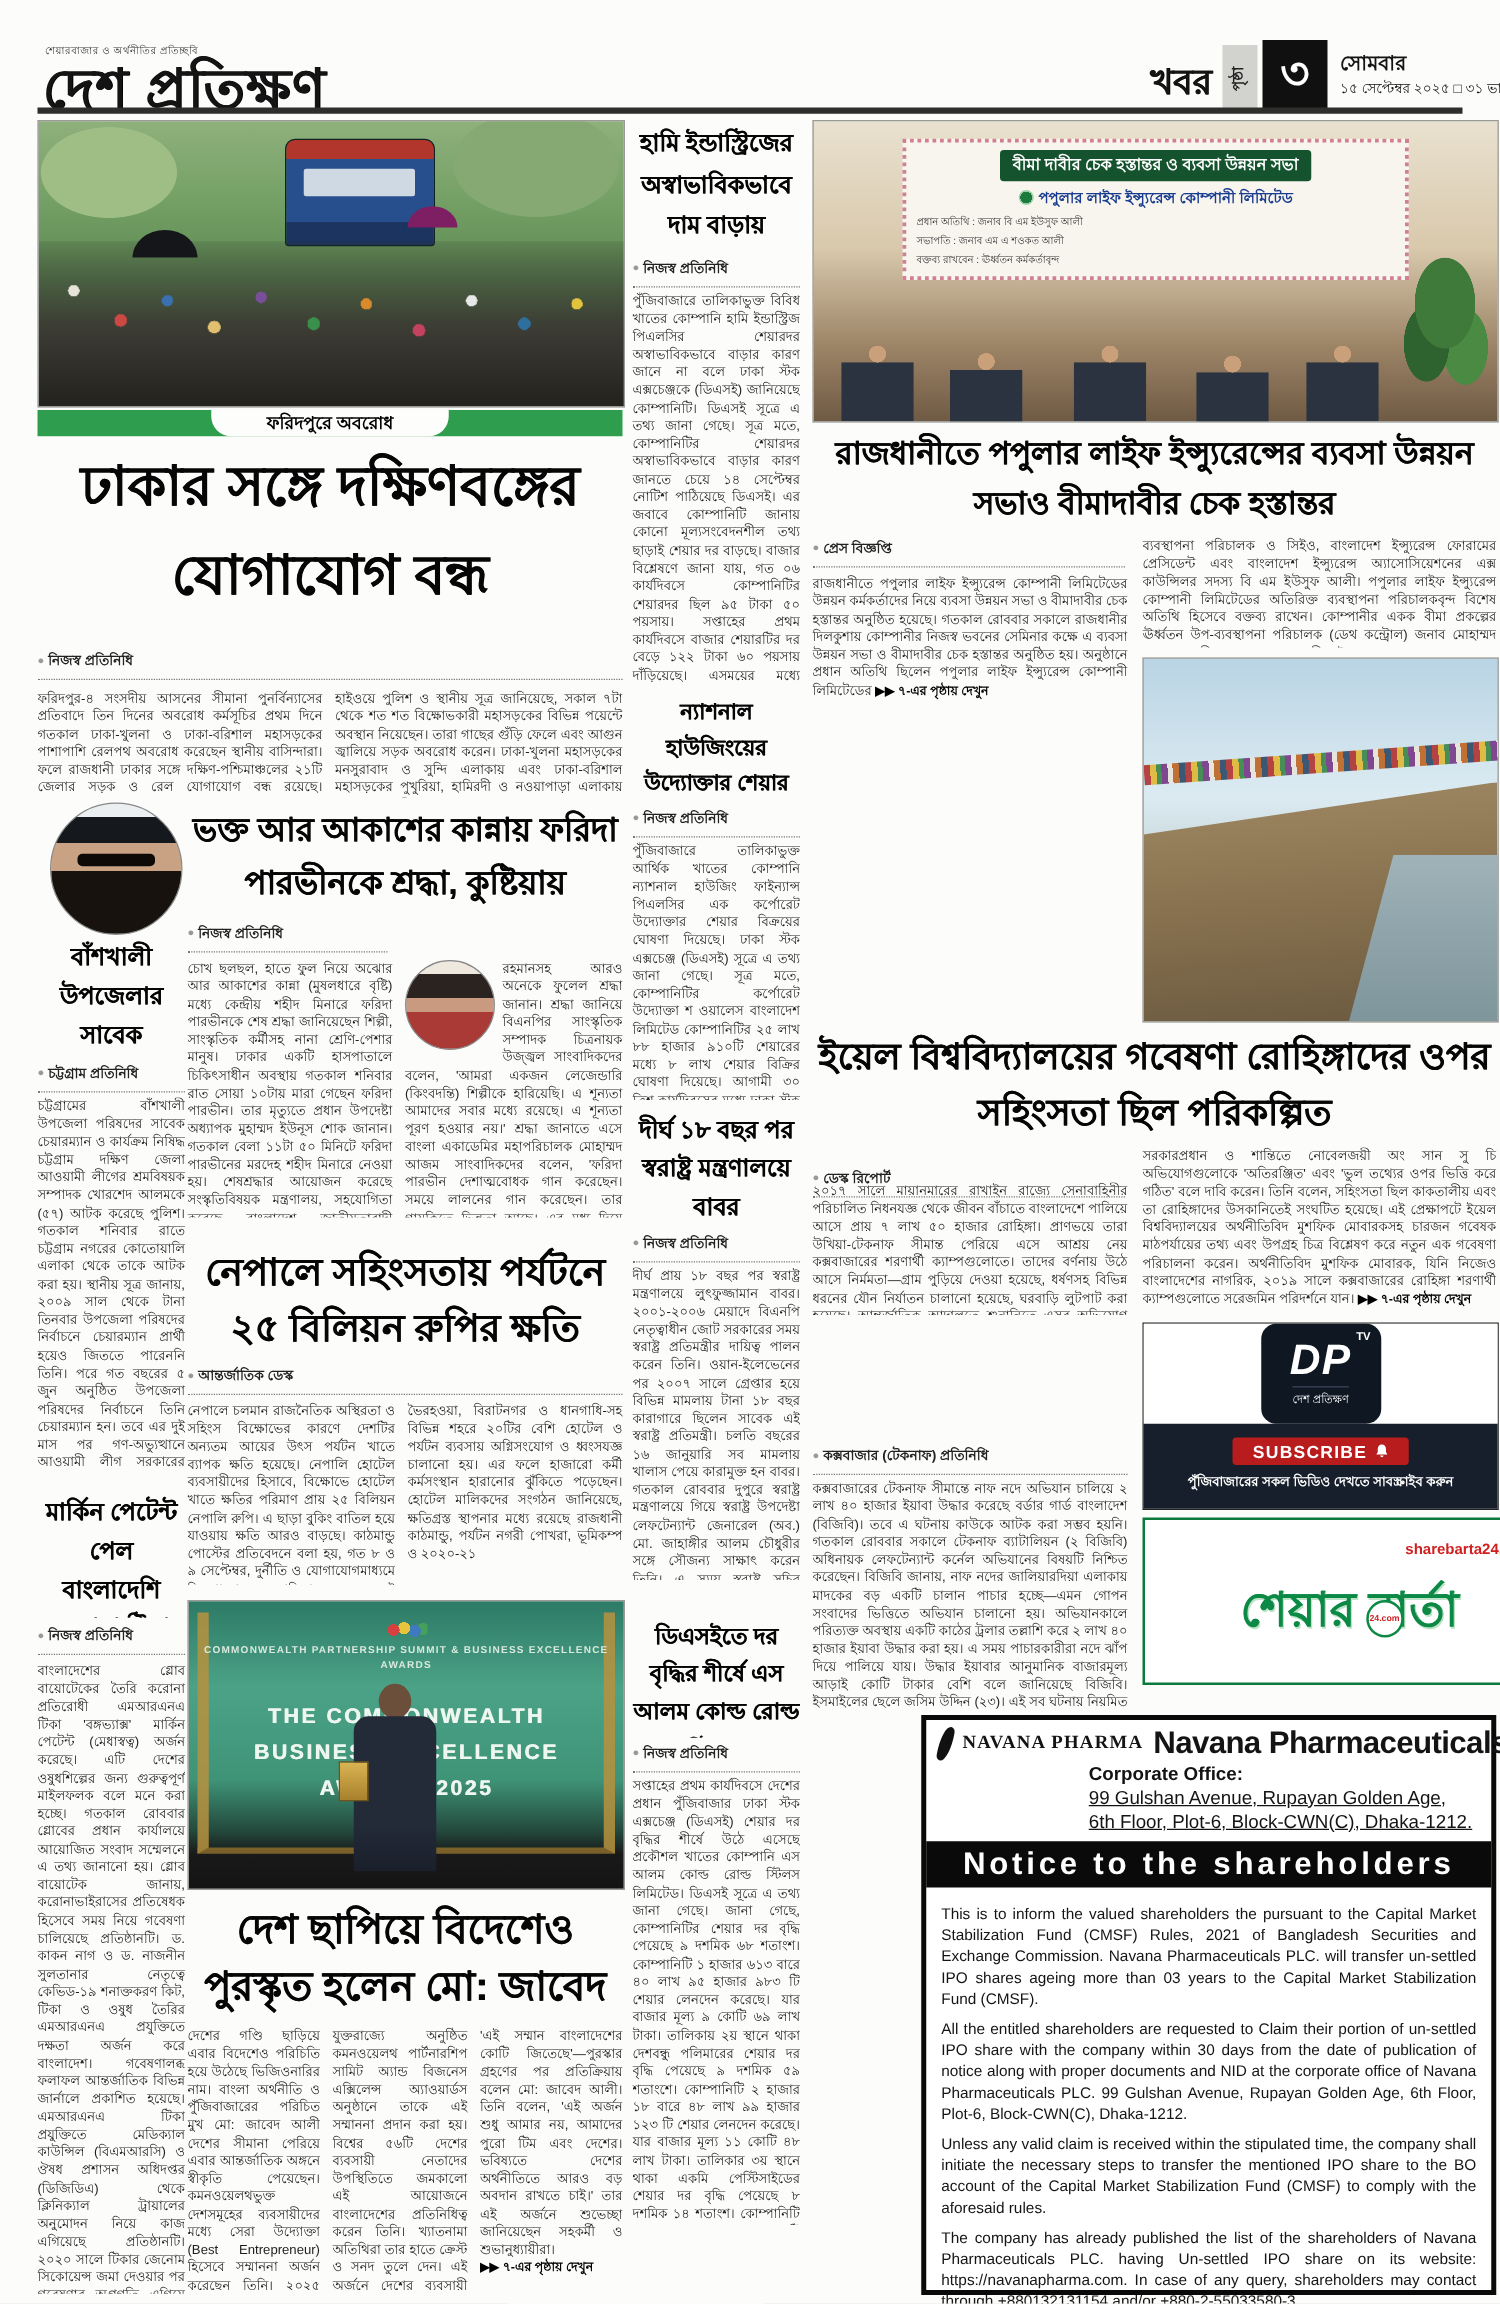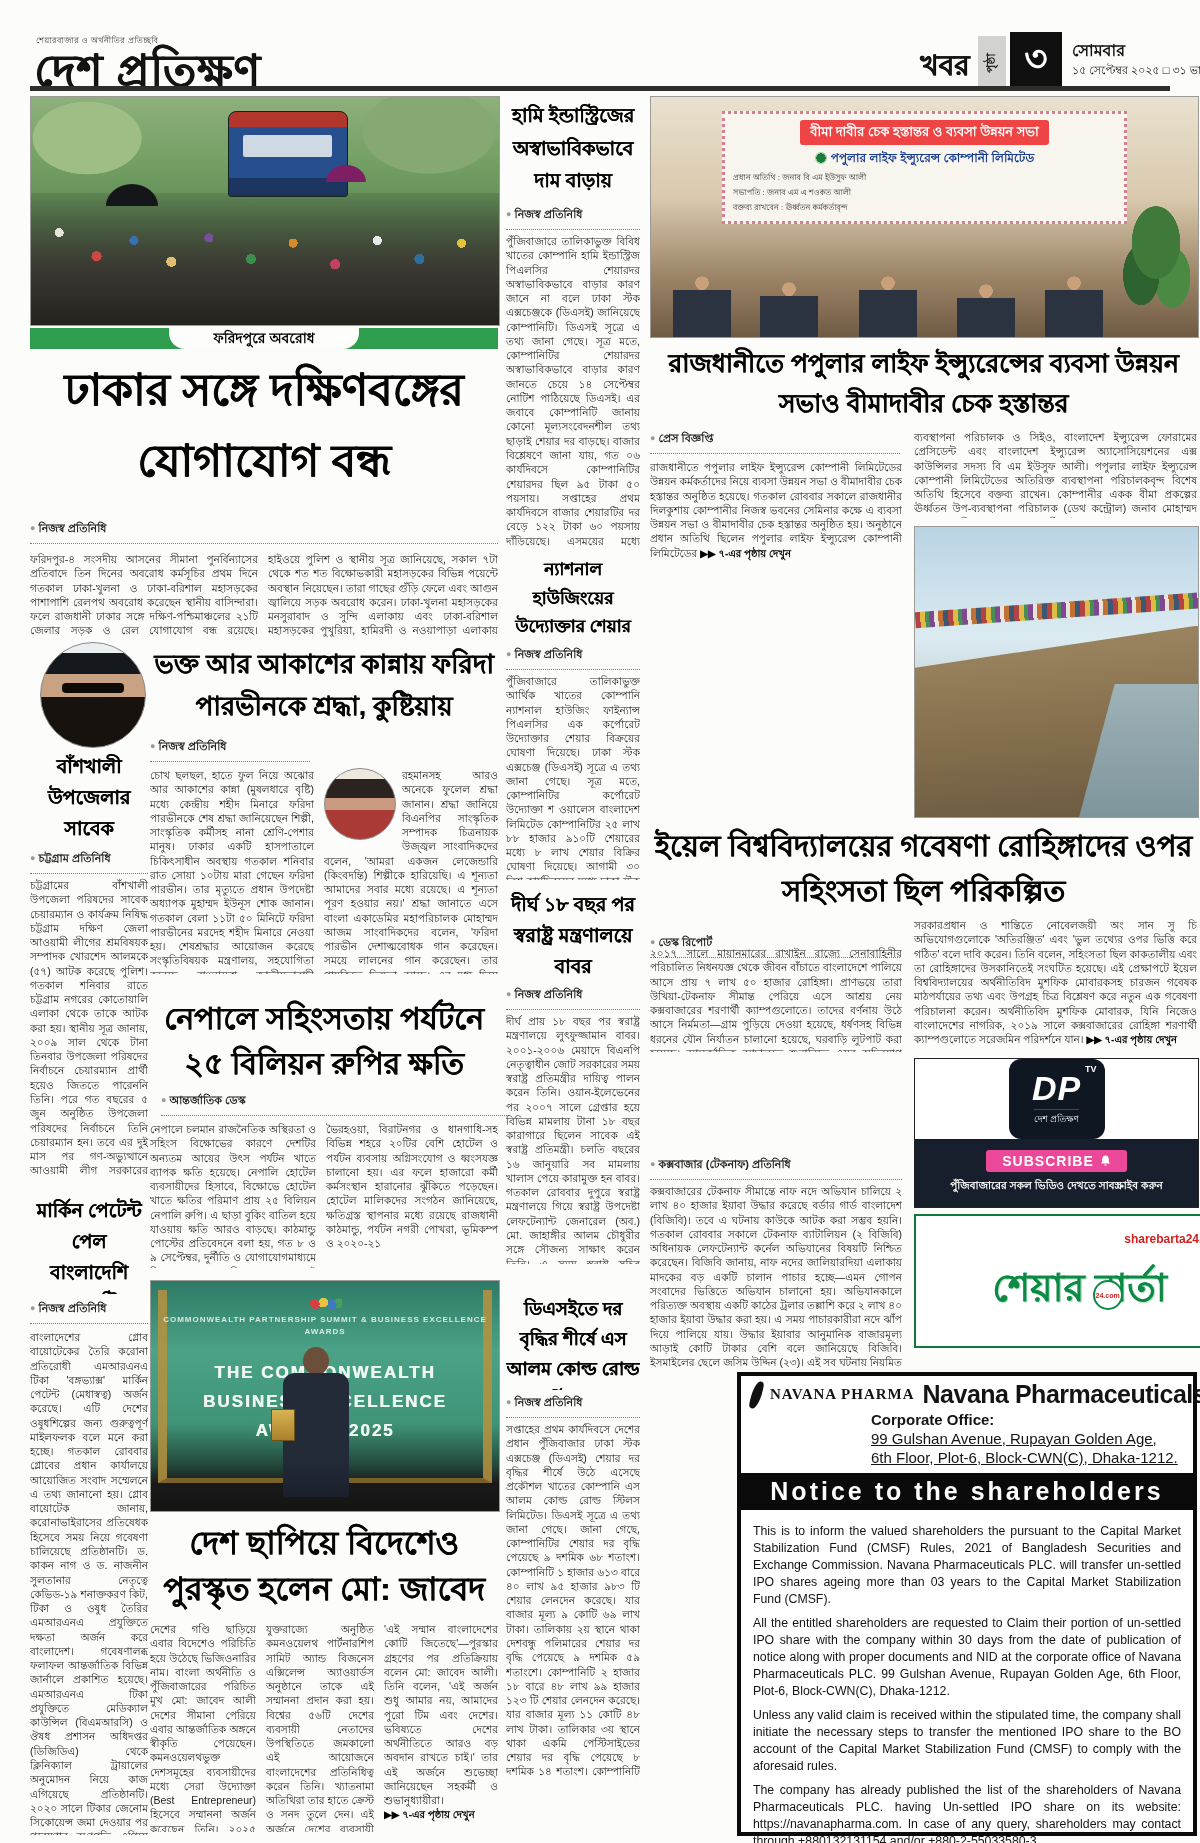--- a/index.html
+++ b/index.html
@@ -52,21 +52,21 @@
      radial-gradient(10px 10px at 83% 50%,#2f6f9e 0 50%,transparent 51%),
      radial-gradient(9px 9px at 92% 38%,#e3c23c 0 50%,transparent 51%),
      linear-gradient(180deg,rgba(40,44,38,.15) 0%,#3b3a33 55%,#23221d 100%);}
   .pm-umb1{position:absolute;left:16%;top:38%;width:52px;height:22px;background:#14161a;
      border-radius:50% 50% 10% 10%/100% 100% 0 0;}
   .pm-umb2{position:absolute;left:63%;top:30%;width:40px;height:17px;background:#7f1f63;
      border-radius:50% 50% 10% 10%/100% 100% 0 0;}
   .pp-base{position:absolute;inset:0;background:linear-gradient(180deg,#e9e1cf 0%,#d9c9ad 42%,#9c8466 75%,#6f5a44 100%);}
   .pp-banner{position:absolute;left:13%;top:6%;width:74%;height:47%;background:#f8f5ef;
      border:3px dotted #d08090;padding:6px 8px;box-sizing:border-box;text-align:center;overflow:hidden;}
-  .pp-t1{display:inline-block;background:#ef4444;color:#fff;font-size:13px;font-weight:bold;
+  .pp-t1{display:inline-block;background:#14532d;color:#fff;font-size:13px;font-weight:bold;
      padding:2px 10px;border-radius:3px;}
   .pp-org{color:#1a3d8f;font-size:12px;font-weight:bold;margin-top:4px;}
   .pp-ln{font-size:8px;color:#333;text-align:left;margin-top:2px;}
   .pp-logo{display:inline-block;width:12px;height:12px;border-radius:50%;background:
      radial-gradient(circle,#1c7a3d 0 55%,#9ad0a8 56% 100%);vertical-align:-2px;margin-right:4px;}
   .pp-person{position:absolute;bottom:0;width:58px;height:64px;background:
      radial-gradient(14px 14px at 50% 16%,#caa07a 0 48%,transparent 49%),
      linear-gradient(180deg,transparent 0 26%,#2c3340 27% 100%);border-radius:8px 8px 0 0;}
   .pp-plant{position:absolute;right:1%;bottom:4%;width:74px;height:130px;background:
      radial-gradient(40px 60px at 50% 35%,#3f7a3a 0 60%,transparent 61%),
@@ -107,21 +107,21 @@
   
   .dp-box{border:1px solid #222;background:#fff;}
   .dp-top{height:54%;display:flex;align-items:center;justify-content:center;background:#fff;}
   .dp-logo{width:96px;height:80px;background:#0e1722;border-radius:12px;position:relative;
      display:flex;flex-direction:column;align-items:center;justify-content:center;color:#fff;}
   .dp-logo .big{font-size:34px;font-weight:bold;font-style:italic;letter-spacing:1px;line-height:1;}
   .dp-logo .tv{position:absolute;right:8px;top:5px;font-size:9px;font-weight:bold;}
   .dp-logo .cap{margin-top:4px;font-size:9px;border-top:1px solid #3a4a5c;padding-top:2px;}
   .dp-bot{height:46%;background:#161f2b;display:flex;flex-direction:column;align-items:center;
      justify-content:center;gap:6px;}
-  .dp-sub{background:#ec4899;color:#fff;font-weight:bold;font-size:14px;padding:3px 16px;
+  .dp-sub{background:#b91c1c;color:#fff;font-weight:bold;font-size:14px;padding:3px 16px;
      border-radius:3px;letter-spacing:1px;display:flex;align-items:center;gap:6px;}
   .dp-tag{color:#fff;font-size:10.5px;font-weight:bold;}
   
   .sb-box{border:2px solid #0c7a3c;background:#fff;position:relative;padding-left:44px;}
   .sb-url{position:absolute;right:16px;top:16px;color:#d02020;font-size:12px;font-weight:bold;}
   .sb-title{position:absolute;left:0;top:42px;width:100%;text-align:center;color:#0c8a45;
      font-size:38px;font-weight:bold;text-shadow:1px 1px 0 #bde3c9,.6px 0 #0c8a45;}
   .sb-badge{position:absolute;left:54%;top:64px;width:26px;height:26px;border:2px solid #0c8a45;
      border-radius:50%;background:#fff;font-size:7px;font-weight:bold;color:#d02020;
      display:flex;align-items:center;justify-content:center;}
@@ -206,21 +206,21 @@
   <div class="c hl" style="left:30px;top:1196px;width:118px;height:98px;font-size:19px;line-height:1.62;">মার্কিন পেটেন্ট পেল বাংলাদেশি করোনা টিকা 'বঙ্গভ্যাক্স'</div>
   <div class="c byl" style="left:30px;top:1300px;width:118px;">
     <span class="bdot">●</span>
     <span>নিজস্ব প্রতিনিধি</span>
   </div>
   <div class="c bd" style="left:30px;top:1330px;width:118px;height:505px;">
     <span>বাংলাদেশের গ্লোব বায়োটেকের তৈরি করোনা প্রতিরোধী এমআরএনএ টিকা 'বঙ্গভ্যাক্স' মার্কিন পেটেন্ট (মেধাস্বত্ব) অর্জন করেছে। এটি দেশের ওষুধশিল্পের জন্য গুরুত্বপূর্ণ মাইলফলক বলে মনে করা হচ্ছে। গতকাল রোববার গ্লোবের প্রধান কার্যালয়ে আয়োজিত সংবাদ সম্মেলনে এ তথ্য জানানো হয়। গ্লোব বায়োটেক জানায়, করোনাভাইরাসের প্রতিষেধক হিসেবে সময় নিয়ে গবেষণা চালিয়েছে প্রতিষ্ঠানটি। ড. কাকন নাগ ও ড. নাজনীন সুলতানার নেতৃত্বে কেভিড-১৯ শনাক্তকরণ কিট, টিকা ও ওষুধ তৈরির এমআরএনএ প্রযুক্তিতে দক্ষতা অর্জন করে বাংলাদেশ। গবেষণালব্ধ ফলাফল আন্তর্জাতিক বিভিন্ন জার্নালে প্রকাশিত হয়েছে। এমআরএনএ টিকা প্রযুক্তিতে মেডিক্যাল কাউন্সিল (বিএমআরসি) ও ঔষধ প্রশাসন অধিদপ্তর (ডিজিডিএ) থেকে ক্লিনিক্যাল ট্রায়ালের অনুমোদন নিয়ে কাজ এগিয়েছে প্রতিষ্ঠানটি। ২০২০ সালে টিকার জেনোম সিকোয়েন্স জমা দেওয়ার পর গবেষণার অগ্রগতি এগিয়ে নেওয়া হয়। এরপর গবেষণায় যুক্তরাষ্ট্রের কাছ থেকে এলো এসআরএনএ প্রযুক্তির স্বীকৃতি। গ্লোব বায়োটেক জানিয়েছে, বানরের ওপর ট্রায়াল সম্পন্নের পর মানবদেহে পরীক্ষার অনুমোদনের অপেক্ষায় ছিল টিকাটি। ভবিষ্যতে প্রতিষ্ঠানটি ক্যান্সার প্রতিরোধী টিকা ও কার্যকর বায়োসিমিলার ওষুধ তৈরির পরিকল্পনার কথাও জানিয়েছে। পৃথিবীর টিকা ও কাঁচামাল, প্রতিরোধী টিকা প্রকল্পে বিশ্বমানের গবেষণা কার্যক্রম অব্যাহত রাখার ঘোষণা দিয়েছে প্রতিষ্ঠানটি। </span>
   </div>
 
   <div class="c hl" style="left:150px;top:996px;width:348px;height:88px;font-size:30px;line-height:1.5;">নেপালে সহিংসতায় পর্যটনে ২৫ বিলিয়ন রুপির ক্ষতি</div>
-  <div class="c byl" style="left:161px;top:1092px;width:348px;">
+  <div class="c byl" style="left:150px;top:1092px;width:348px;">
     <span class="bdot">●</span>
     <span>আন্তর্জাতিক ডেস্ক</span>
   </div>
   <div class="c bd" style="left:150px;top:1122px;width:166px;height:146px;">নেপালে চলমান রাজনৈতিক অস্থিরতা ও সহিংস বিক্ষোভের কারণে দেশটির অন্যতম আয়ের উৎস পর্যটন খাতে ব্যাপক ক্ষতি হয়েছে। নেপালি হোটেল ব্যবসায়ীদের হিসাবে, বিক্ষোভে হোটেল খাতে ক্ষতির পরিমাণ প্রায় ২৫ বিলিয়ন নেপালি রুপি। এ ছাড়া বুকিং বাতিল হয়ে যাওয়ায় ক্ষতি আরও বাড়ছে। কাঠমান্ডু পোস্টের প্রতিবেদনে বলা হয়, গত ৮ ও ৯ সেপ্টেম্বর, দুর্নীতি ও যোগাযোগমাধ্যমে নিষেধাজ্ঞার প্রতিবাদে। জুড়েই সরকারবিরোধী বিক্ষোভে উত্তাল ছিল দেশটি।</div>
   <div class="c bd" style="left:326px;top:1122px;width:172px;height:146px;">ভৈরহওয়া, বিরাটনগর ও ধানগাধি-সহ বিভিন্ন শহরে ২০টির বেশি হোটেল ও পর্যটন ব্যবসায় অগ্নিসংযোগ ও ধ্বংসযজ্ঞ চালানো হয়। এর ফলে হাজারো কর্মী কর্মসংস্থান হারানোর ঝুঁকিতে পড়েছেন। হোটেল মালিকদের সংগঠন জানিয়েছে, ক্ষতিগ্রস্ত স্থাপনার মধ্যে রয়েছে রাজধানী কাঠমান্ডু, পর্যটন নগরী পোখরা, ভূমিকম্প ও ২০২০-২১</div>
 
   <div class="ph" style="left:150px;top:1280px;width:348px;height:230px;">
     <div class="cw-base"></div>
     <div class="cw-frame"></div>
     <div class="cw-logo">

